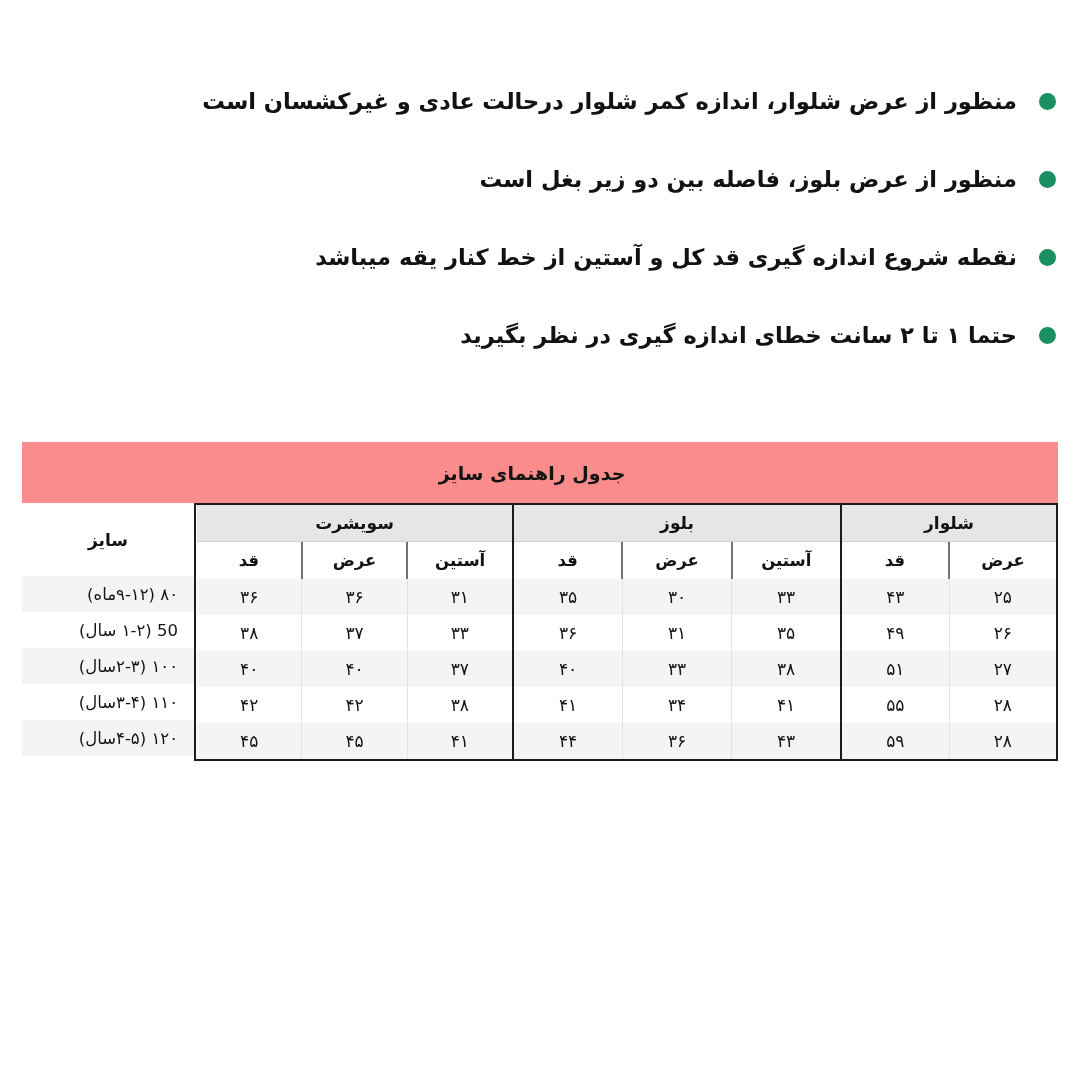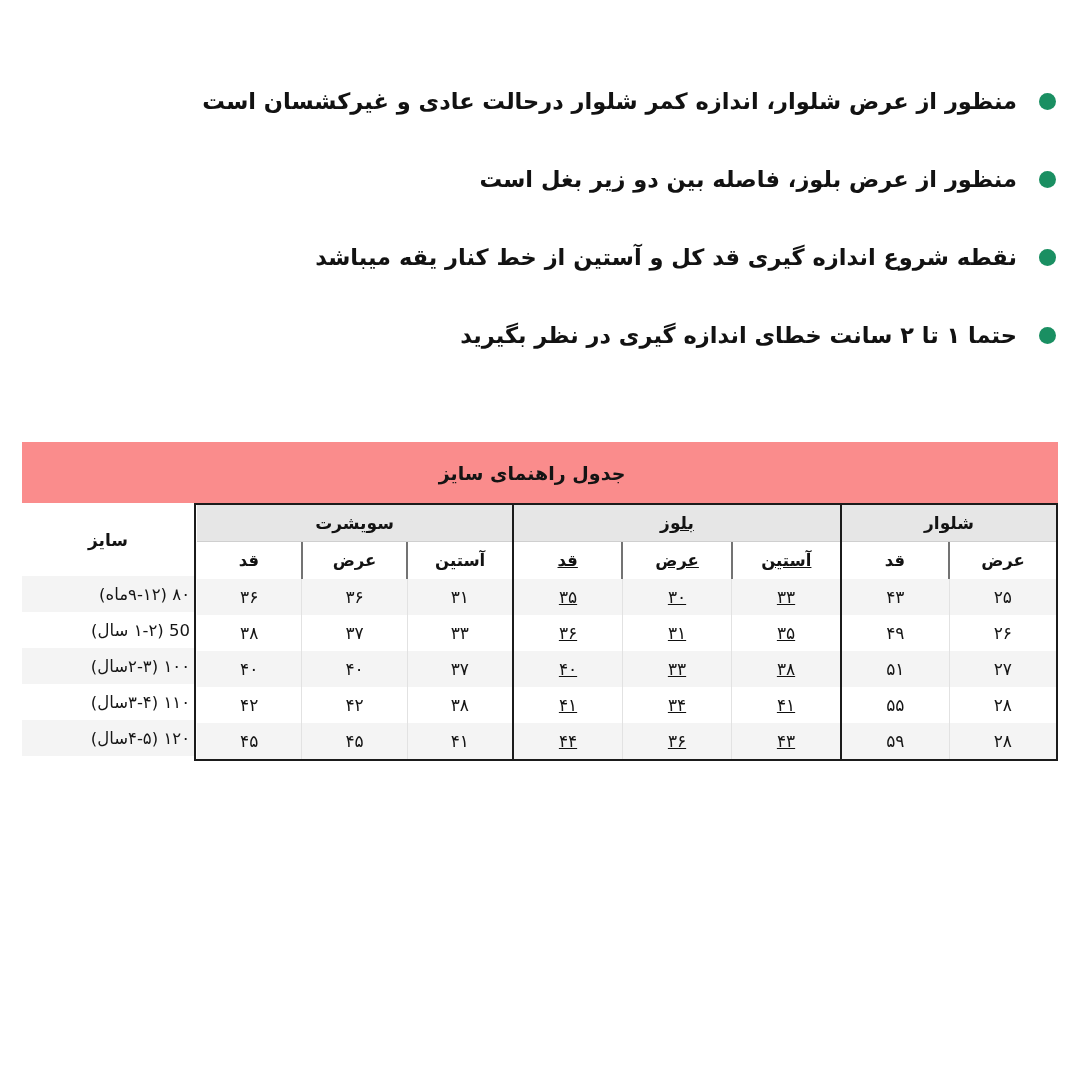--- a/index.html
+++ b/index.html
@@ -87,21 +87,21 @@
   }
   .group {
     display: flex;
     flex-direction: column;
     box-sizing: border-box;
   }
   .group + .group {
     border-right: 2.5px solid #1b1b1b;
   }
   .group.g-shalvar { width: 214px; }
-  .group.g-bluz    { width: 328px; text-decoration: underline; }
+  .group.g-bluz    { width: 328px; }
   .group.g-sweat   { width: 317px; }
 
   .group-head {
     height: 36px;
     background: #e6e6e6;
     display: flex;
     align-items: center;
     justify-content: center;
     font-size: 17px;
     font-weight: bold;
@@ -164,21 +164,21 @@
     color: #131313;
     background: #ffffff;
     box-sizing: border-box;
   }
   .size-col .size-rows { display: flex; flex-direction: column; }
   .size-col .size-cell {
     height: 36px;
     display: flex;
     align-items: center;
     justify-content: flex-start;
-    padding-right: 4px;
+    padding-right: 16px;
     font-size: 16.5px;
     color: #151515;
     box-sizing: border-box;
     white-space: nowrap;
   }
   .size-col .size-cell.odd  { background: #f4f4f4; }
   .size-col .size-cell.even { background: #ffffff; }
 </style>
 </head>
 <body>

